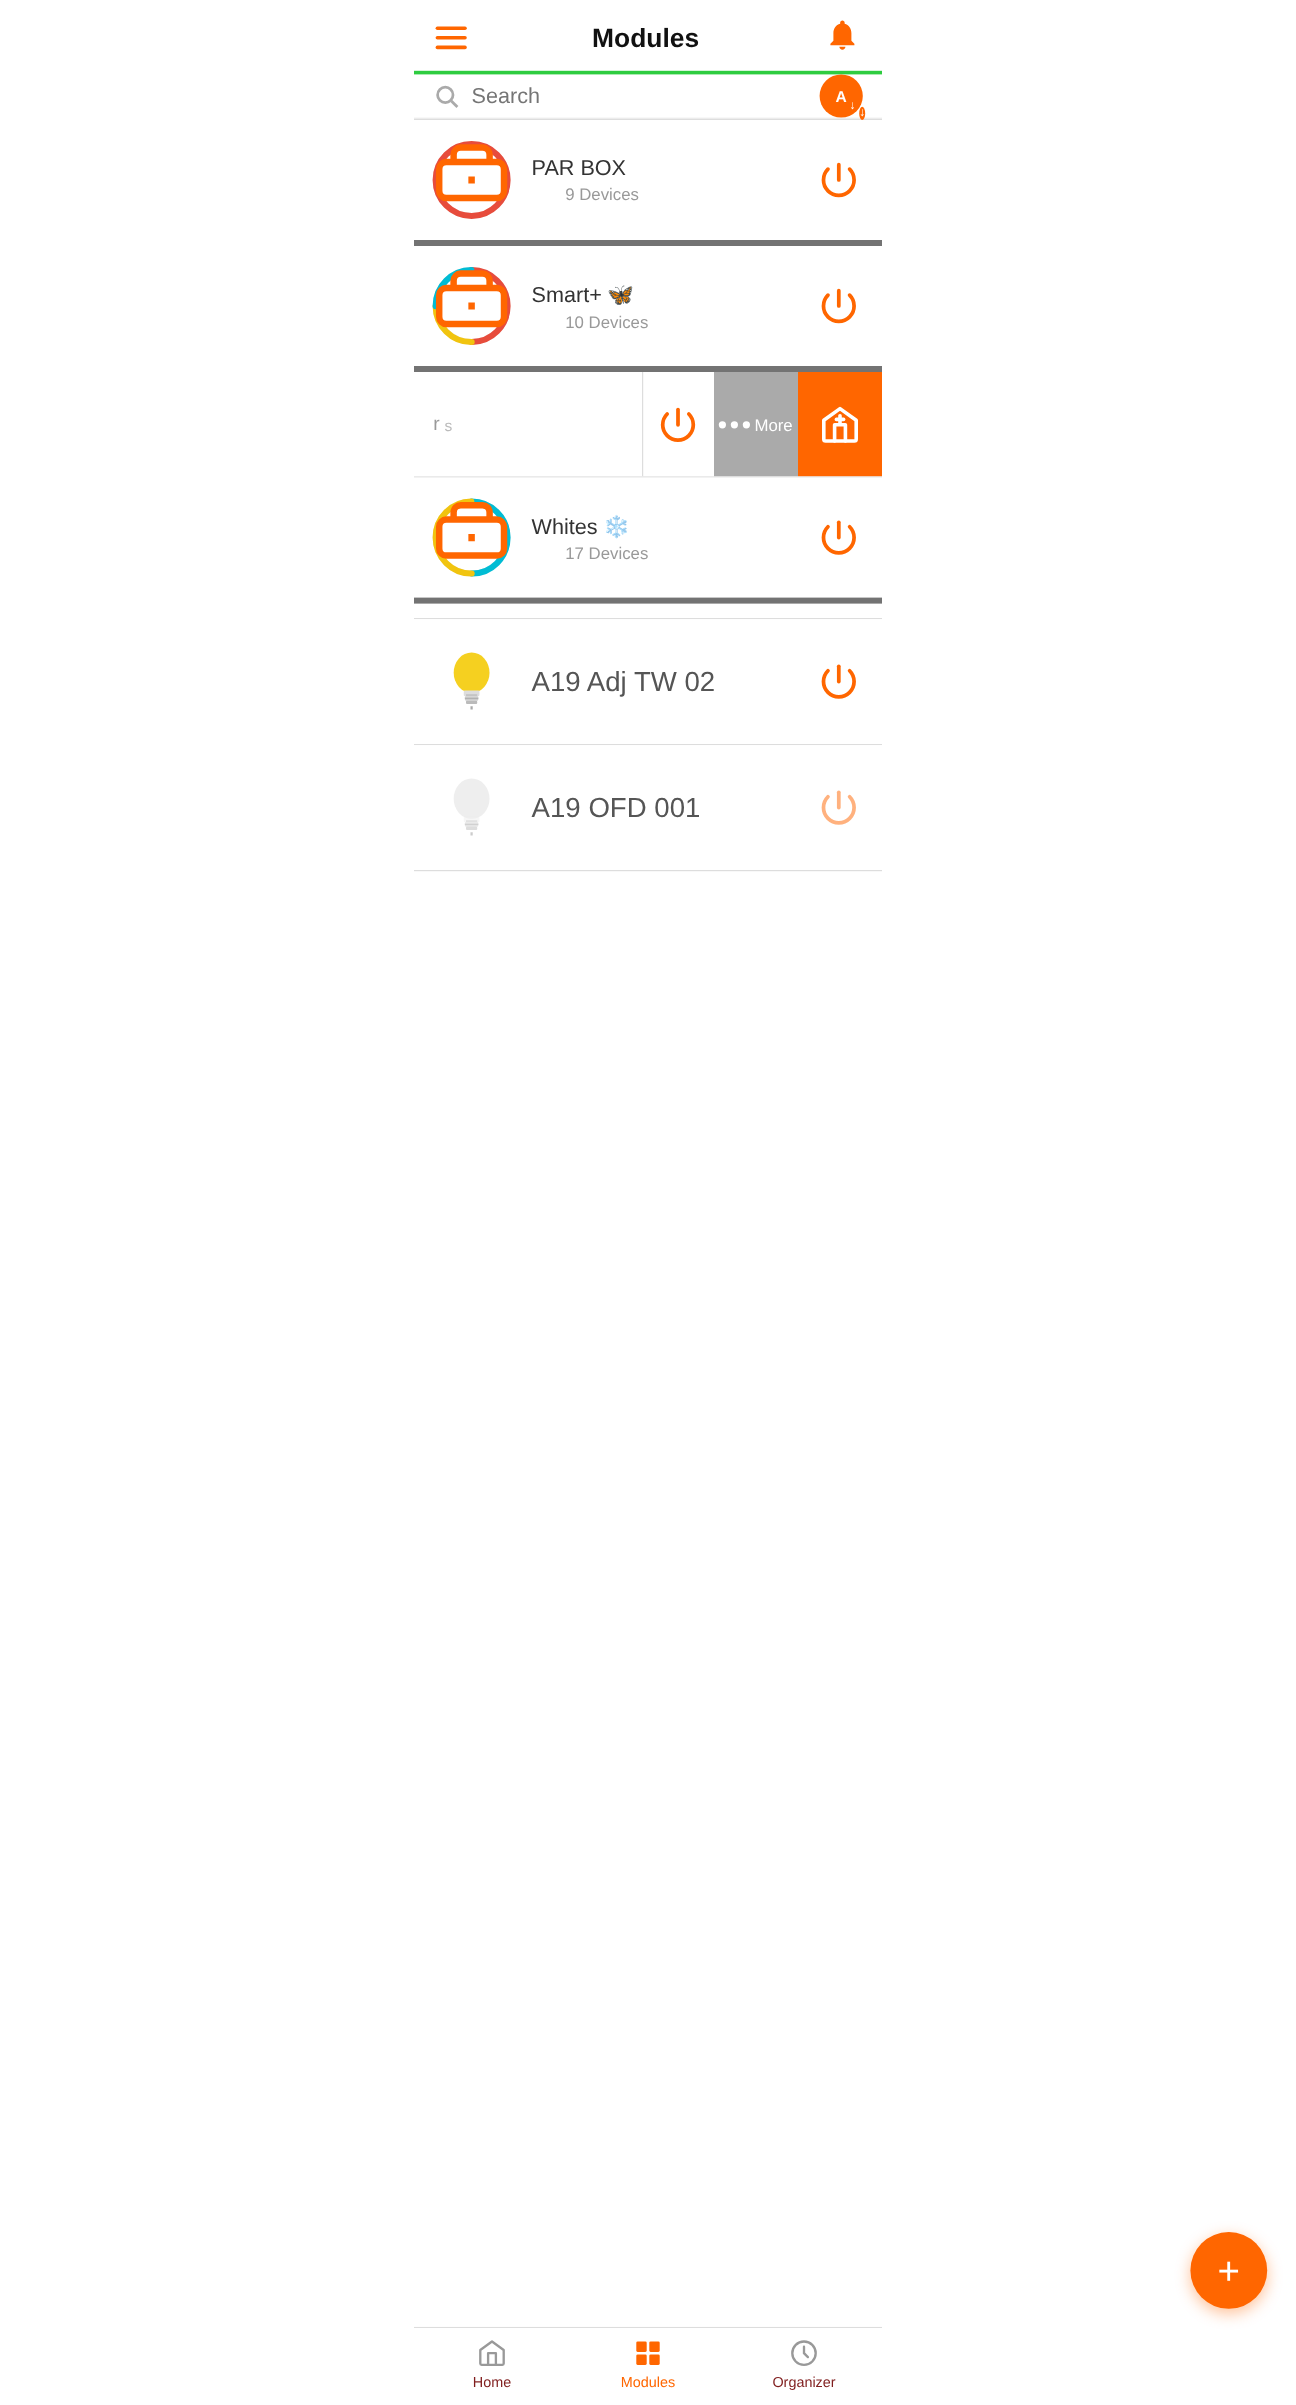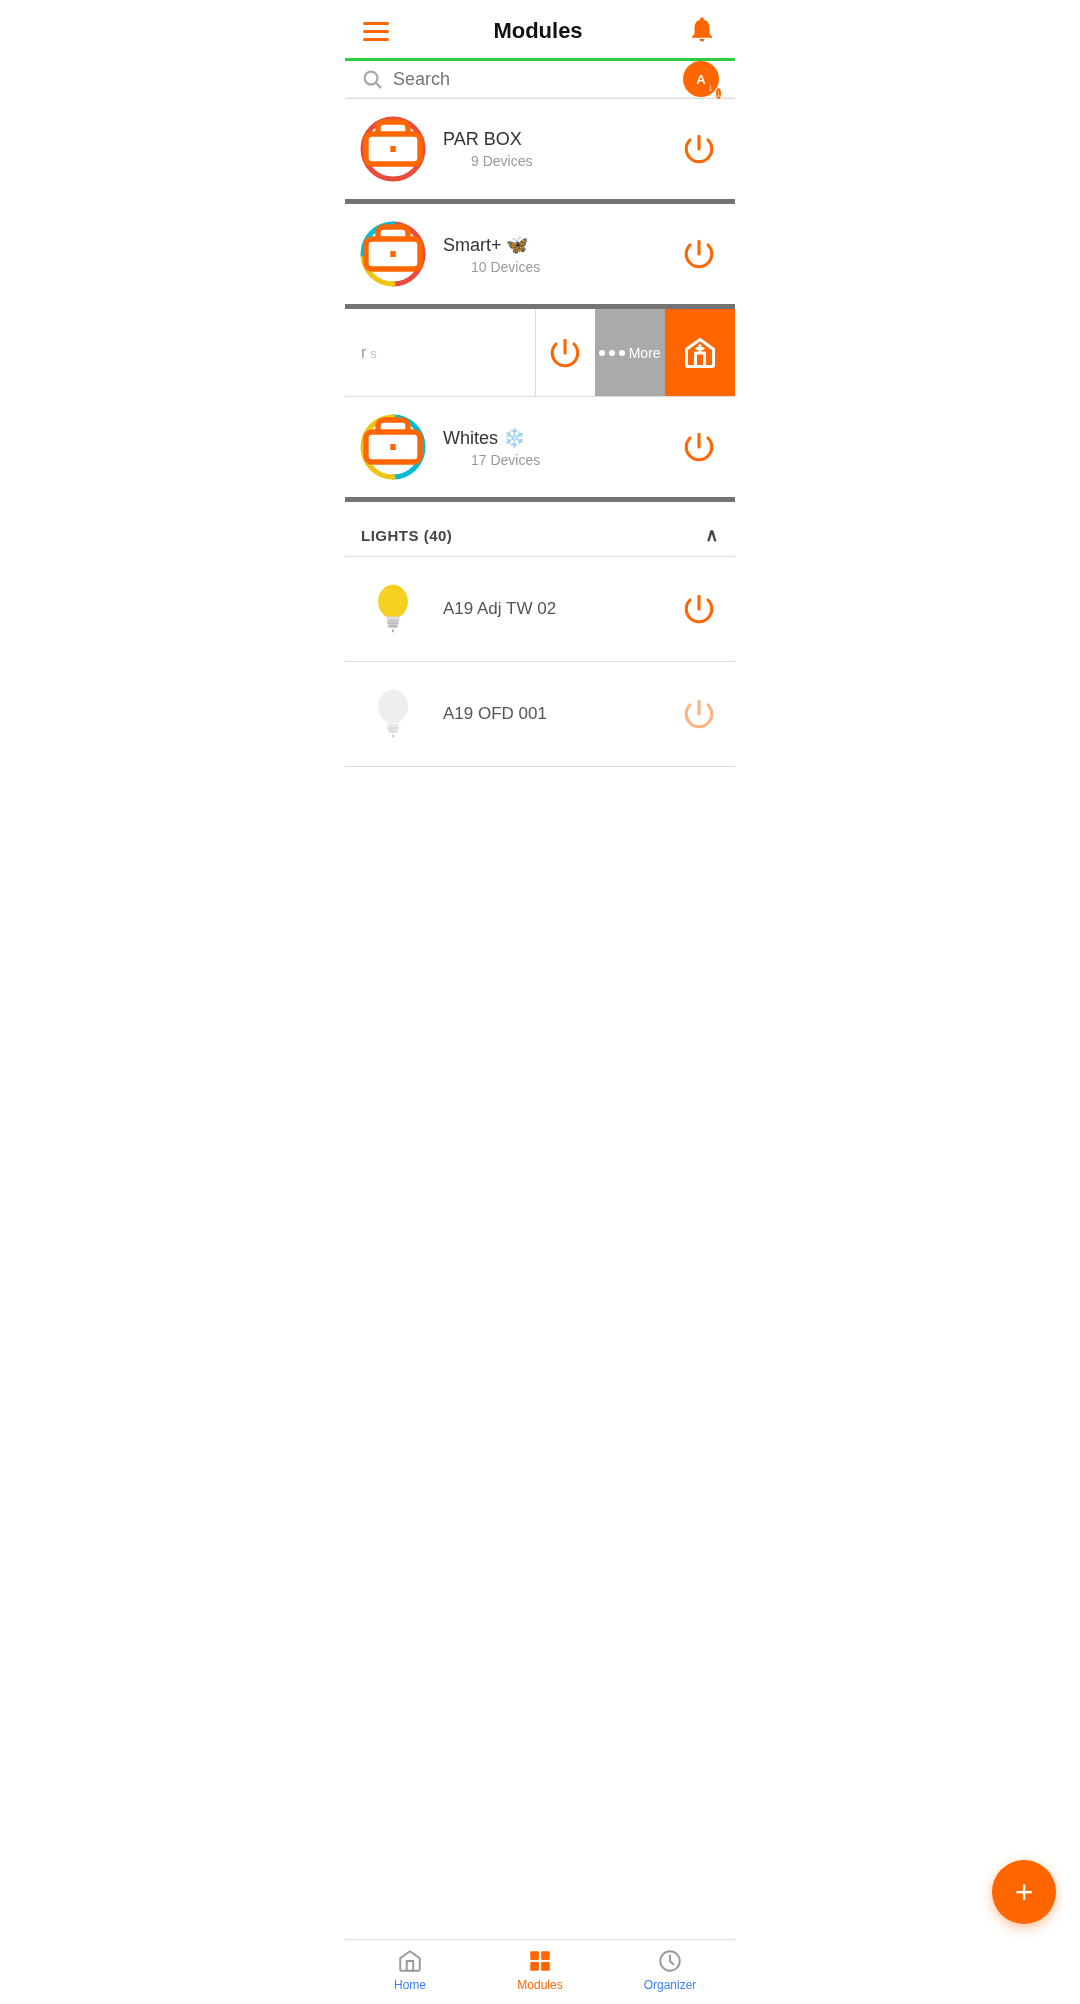--- a/index.html
+++ b/index.html
@@ -246,21 +246,21 @@
       width: 72px;
       height: 72px;
       display: flex;
       align-items: center;
       justify-content: center;
       flex-shrink: 0;
     }
     .light-name {
       flex: 1;
       padding-left: 14px;
-      font-size: 17px;
+      font-size: 23px;
       color: #555;
     }
 
     
     .fab {
       position: fixed;
       bottom: 80px;
       right: 24px;
       width: 64px;
       height: 64px;
@@ -298,21 +298,21 @@
     }
     .nav-icon {
       font-size: 24px;
       color: #999;
     }
     .nav-icon.active {
       color: #f60;
     }
     .nav-label {
       font-size: 12px;
-      color: #3b82f6;
+      color: #7f1d1d;
     }
     .nav-label.active {
       color: #f60;
     }
   </style>
 </head>
 <body>
 
 <div class="header">
   <div class="hamburger-icon">
@@ -457,24 +457,20 @@
       <svg viewBox="0 0 24 24" fill="none" stroke="#f60" stroke-width="2.2" stroke-linecap="round">
         <path d="M12 3v9"></path>
         <path d="M18.36 5.64a9 9 0 1 1-12.73 0"></path>
       </svg>
     </div>
   </div>
 
 </div>
 
 <div class="lights-section">
-  <div class="lights-header">
-    <span>LIGHTS (40)</span>
-    <span class="chevron-up">∧</span>
-  </div>
   <div class="light-list">
 
     <div class="light-row">
       <div class="light-icon-wrap">
         <svg width="50" height="56" viewBox="0 0 50 60">
           <ellipse cx="25" cy="22" rx="16" ry="18" fill="#f5d020"></ellipse>
           <rect x="18" y="38" width="14" height="5" rx="1" fill="#ddd"></rect>
           <rect x="19" y="43" width="12" height="4" rx="1" fill="#ccc"></rect>
           <rect x="20" y="47" width="10" height="3" rx="1" fill="#bbb"></rect>
           <line x1="25" y1="55" x2="25" y2="52" stroke="#aaa" stroke-width="2"></line>

